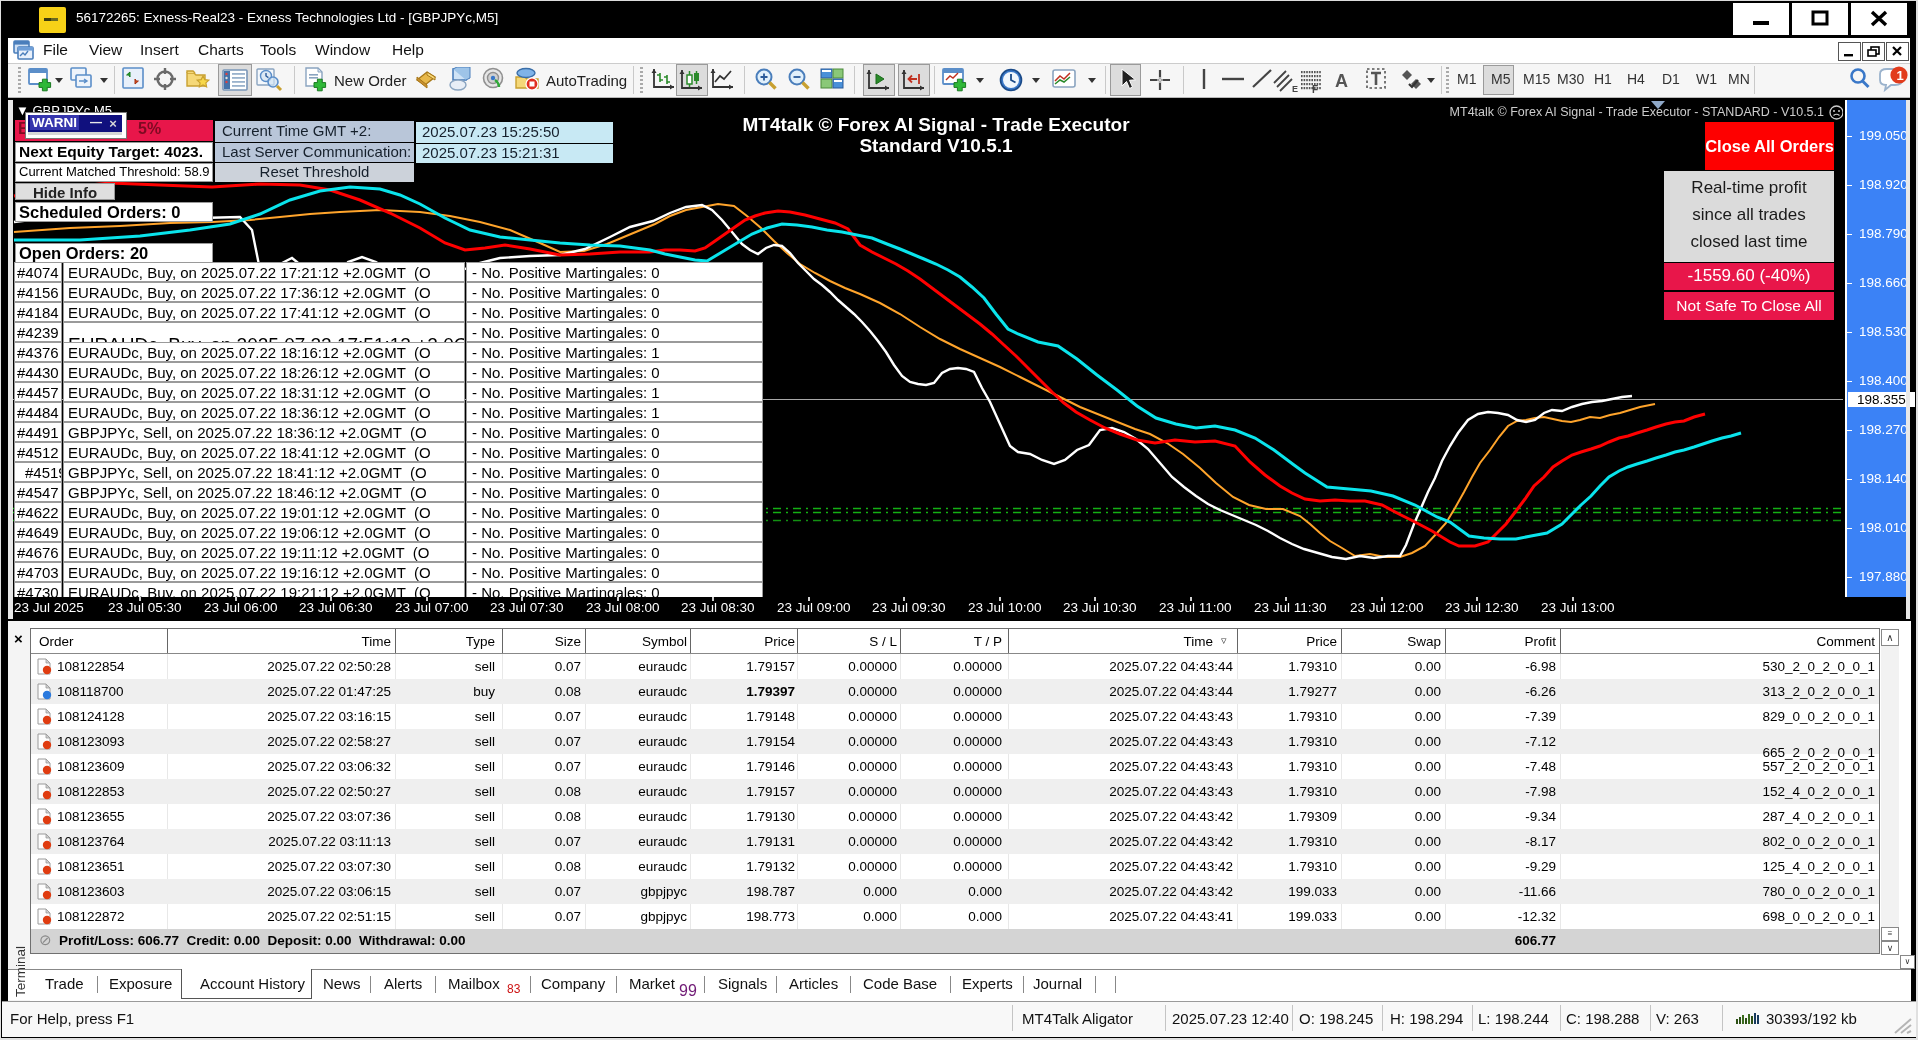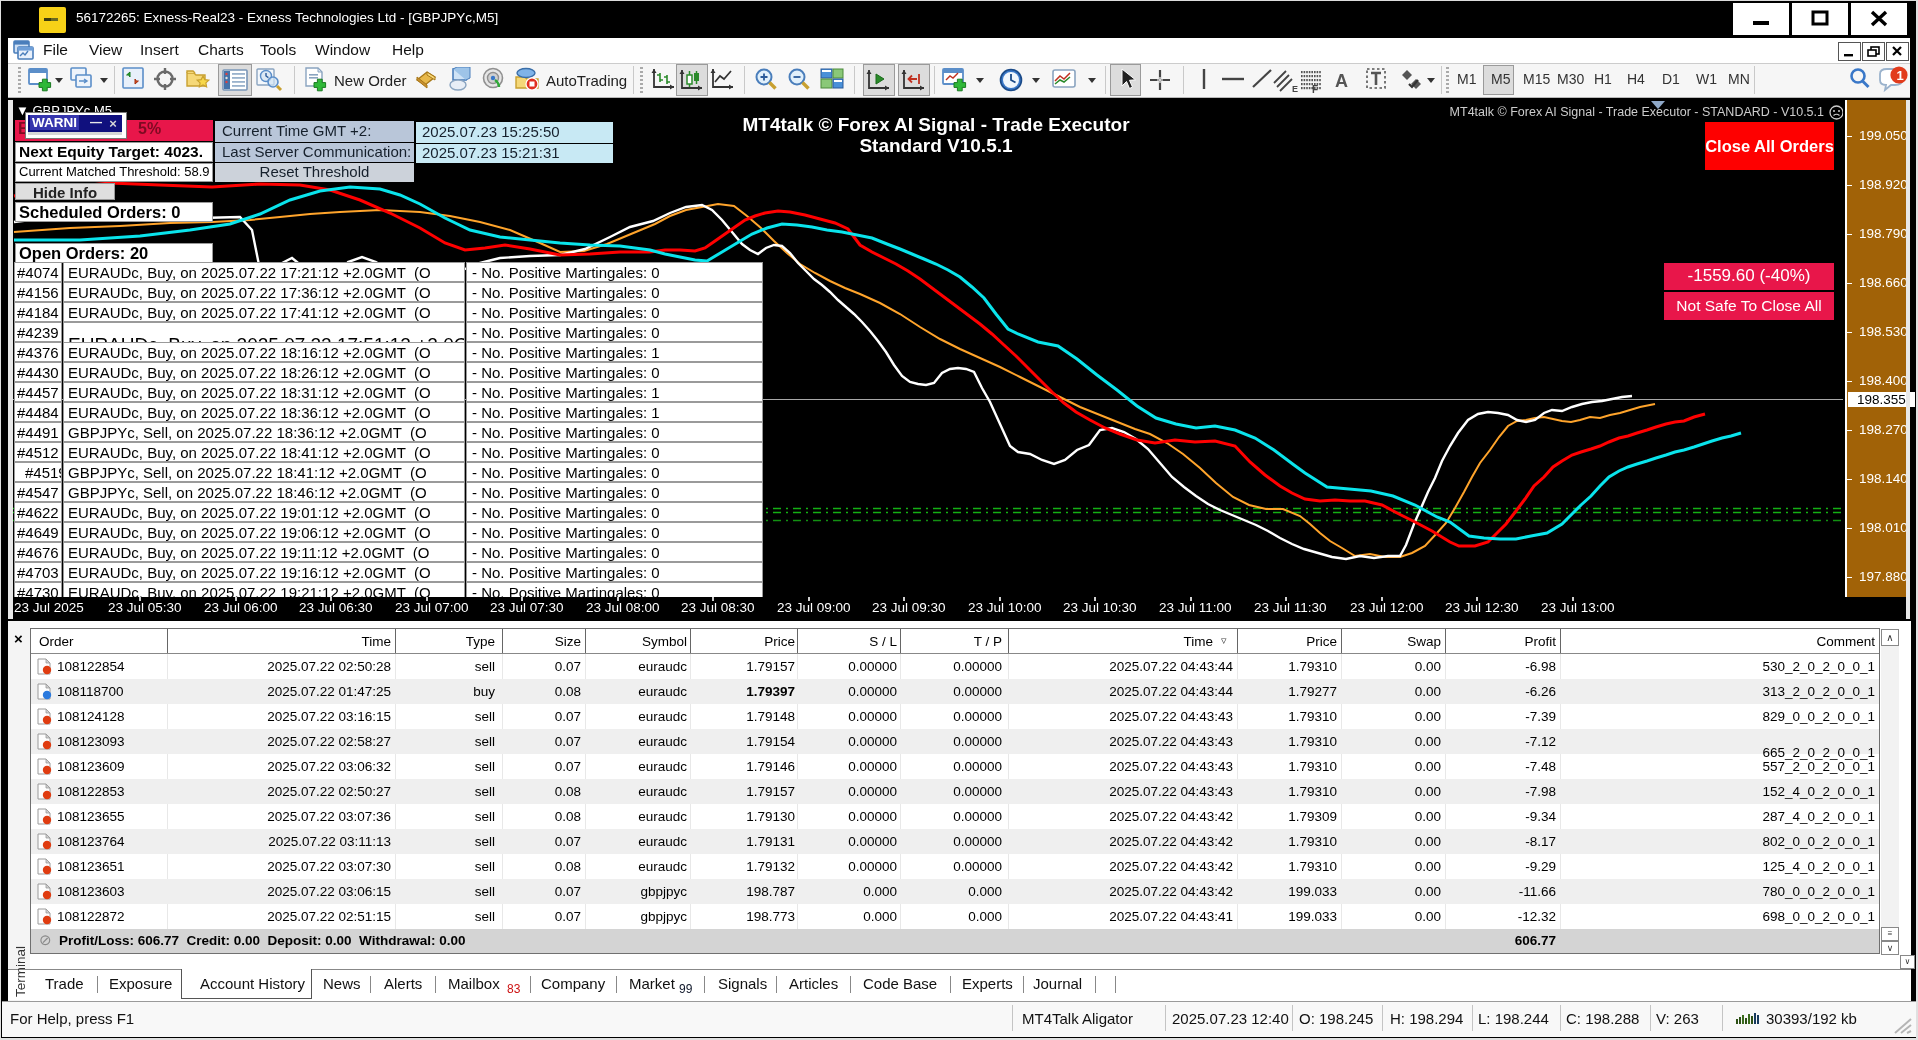--- a/index.html
+++ b/index.html
@@ -21,21 +21,21 @@
   #toolbar{left:8px;top:63px;width:1902px;height:35px;background:#f6f6f6;border-top:1px solid #cccccc;border-bottom:1px solid #b8b8b8;box-sizing:border-box;}
   .tsep{top:3px;width:1px;height:28px;background:#c9c9c9;}
   .tgrip{top:4px;width:3px;height:26px;background-image:repeating-linear-gradient(#aaa 0 2px,#f6f6f6 2px 4px);}
   .tbtxt{top:9px;color:#222;font-size:15px;}
   .dda{top:15px;width:0;height:0;border-left:4px solid transparent;border-right:4px solid transparent;border-top:5px solid #333;}
   .pressed{background:#dcdcdc;border:1px solid #9a9a9a;box-sizing:border-box;}
   .tfbtn{top:8px;font-size:14px;color:#333;}
   
   #chartzone{left:8px;top:99px;width:1903px;height:522px;background:#000;}
   #plot{left:5px;top:1px;width:1830px;height:497px;background:#000;overflow:hidden;}
-  #paxis{left:1837px;top:1px;width:61px;height:497px;background:#a16207;border-left:2px solid #fff;}
+  #paxis{left:1837px;top:1px;width:61px;height:497px;background:#3b82f6;border-left:2px solid #fff;}
   #taxis{left:5px;top:498px;width:1893px;height:21px;background:#000;}
   .plabel{position:absolute;left:12px;color:#fff;font-size:13.5px;}
   .ptick{position:absolute;left:0px;width:5px;height:1px;background:#fff;}
   .tlabel{position:absolute;top:3px;color:#fff;font-size:13.5px;}
   .chlabel{position:absolute;background:#fff;border:1px solid #9a9a9a;box-sizing:border-box;color:#000;overflow:hidden;white-space:pre;}
   .bluelab{position:absolute;background:#b9c6d9;color:#16202c;box-sizing:border-box;overflow:hidden;white-space:pre;font-size:15px;}
   .cyanlab{position:absolute;background:#c8e9f4;color:#16202c;box-sizing:border-box;overflow:hidden;white-space:pre;font-size:15px;}
   
   #terminal{left:8px;top:621px;width:1903px;height:380px;background:#fff;}
   .cell{position:absolute;font-size:13.5px;color:#000;white-space:pre;overflow:hidden;}
@@ -439,20 +439,25 @@
 
     <div class="abs" style="left:12px;top:12px;width:100px;height:25px;background:#fff;border:1px solid #777;box-shadow:0 0 0 1px #fff inset;">
       <div class="abs" style="left:2px;top:2px;width:94px;height:17px;background:#10107e;"></div>
       <div class="abs" style="left:4px;top:2px;color:#fff;font-size:13.5px;font-weight:bold;background:#3535ad;padding:0 2px;">WARNI</div>
       <div class="abs" style="left:62px;top:2px;width:16px;height:16px;color:#e8e8e8;font-size:12px;font-weight:bold;text-align:center;">—</div>
       <div class="abs" style="left:80px;top:3px;width:14px;height:15px;color:#d8d8d8;font-size:13px;font-weight:bold;text-align:center;">×</div>
       <div class="abs" style="left:2px;top:19px;width:94px;height:3px;background:#d6d6d6;"></div>
     </div>
 
     <div class="abs" style="left:1692px;top:22px;width:129px;height:48px;background:#fe0000;color:#fff;font-size:16.5px;white-space:nowrap;font-weight:bold;text-align:center;line-height:48px;">Close All Orders</div>
+    <div class="abs" style="left:1651px;top:71px;width:170px;height:91px;background:#dbdbdb;color:#1a1a1a;font-size:17px;text-align:center;">
+        <div style="margin-top:7px;">Real-time profit</div>
+        <div style="margin-top:7px;">since all trades</div>
+        <div style="margin-top:7px;">closed last time</div>
+      </div>
     <div class="abs" style="left:1651px;top:163px;width:170px;height:27px;background:#e8164a;color:#fff;font-size:17px;white-space:nowrap;text-align:center;line-height:26px;">-1559.60 (-40%)</div>
     <div class="abs" style="left:1651px;top:192px;width:170px;height:28px;background:#e8164a;color:#fff;font-size:15.5px;white-space:nowrap;text-align:center;line-height:27px;">Not Safe To Close All</div>
   </div>
   <div class="abs" id="paxis">
     <div class="ptick" style="top:36px;"></div>
       <div class="plabel" style="top:28px;">199.050</div>
     <div class="ptick" style="top:85px;"></div>
       <div class="plabel" style="top:77px;">198.920</div>
     <div class="ptick" style="top:134px;"></div>
       <div class="plabel" style="top:126px;">198.790</div>
@@ -778,21 +783,21 @@
   <div class="tab" style="left:440px;">Mailbox</div>
   <div class="tab" style="left:533px;">Company</div>
   <div class="tab" style="left:621px;">Market</div>
   <div class="tab" style="left:710px;">Signals</div>
   <div class="tab" style="left:781px;">Articles</div>
   <div class="tab" style="left:855px;">Code Base</div>
   <div class="tab" style="left:954px;">Experts</div>
   <div class="tab" style="left:1025px;">Journal</div>
   <div class="tab" style="left:187px;width:110px;text-align:right;">Account History</div>
   <div class="abs" style="left:499px;top:13px;font-size:12px;color:#cc1111;">83</div>
-  <div class="abs" style="left:671px;top:13px;font-size:12px;color:#0f172a;">99</div>
+  <div class="abs" style="left:671px;top:13px;font-size:16px;color:#701a75;">99</div>
   <div class="tabsep" style="left:89px;"></div>
   <div class="tabsep" style="left:362px;"></div>
   <div class="tabsep" style="left:427px;"></div>
   <div class="tabsep" style="left:522px;"></div>
   <div class="tabsep" style="left:608px;"></div>
   <div class="tabsep" style="left:696px;"></div>
   <div class="tabsep" style="left:768px;"></div>
   <div class="tabsep" style="left:842px;"></div>
   <div class="tabsep" style="left:942px;"></div>
   <div class="tabsep" style="left:1015px;"></div>

